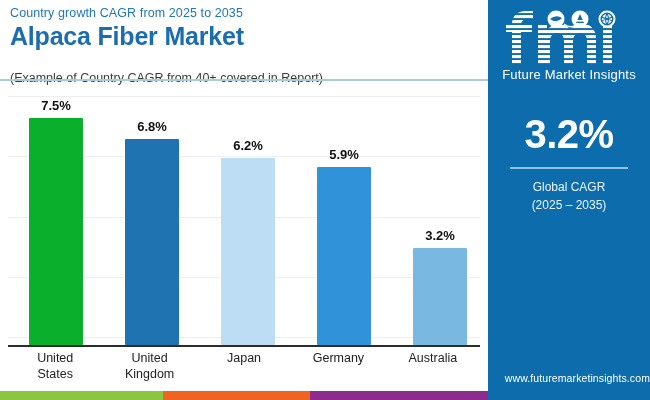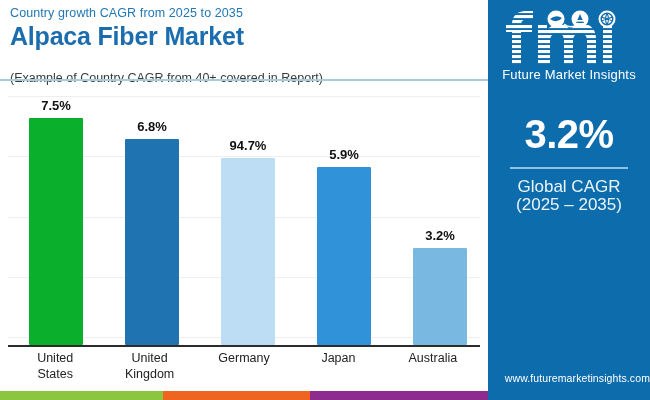--- a/index.html
+++ b/index.html
@@ -97,21 +97,21 @@
     margin-top: 30px; width: 128px; text-align: center;
   }
   .cagr-value {
     color: #ffffff; font-size: 40px; font-weight: bold; letter-spacing: -.5px;
     line-height: 44px;
   }
   .cagr-divider {
     width: 118px; height: 1.5px; background: #8fc2e2; margin: 11px auto 9px auto;
   }
   .cagr-label {
-    color: #eaf4fb; font-size: 17px; line-height: 18px; white-space: nowrap; text-align: center;
+    color: #eaf4fb; font-size: 12px; line-height: 18px; white-space: nowrap; text-align: center;
   }
   .site-url {
     position: absolute; bottom: 16px; left: 0; width: 162px; text-align: right;
     color: #ffffff; font-size: 10.5px; letter-spacing: .1px;
   }
 </style>
 </head>
 <body>
 
 <div class="page">
@@ -136,21 +136,21 @@
       <div class="bars" id="bars">
           <div class="bar-slot">
             <div class="bar-value" style="bottom: 232px;">7.5%</div>
             <div class="bar" style="height: 227px; background: rgb(10, 176, 44);"></div>
           </div>
           <div class="bar-slot">
             <div class="bar-value" style="bottom: 211px;">6.8%</div>
             <div class="bar" style="height: 206px; background: rgb(30, 115, 176);"></div>
           </div>
           <div class="bar-slot">
-            <div class="bar-value" style="bottom: 192px;">94.7%</div>
+            <div class="bar-value" style="bottom: 192px;">6.2%</div>
             <div class="bar" style="height: 187px; background: rgb(188, 221, 244);"></div>
           </div>
           <div class="bar-slot">
             <div class="bar-value" style="bottom: 183px;">5.9%</div>
             <div class="bar" style="height: 178px; background: rgb(48, 146, 216);"></div>
           </div>
           <div class="bar-slot">
             <div class="bar-value" style="bottom: 102px;">3.2%</div>
             <div class="bar" style="height: 97px; background: rgb(121, 184, 224);"></div>
           </div>
@@ -161,24 +161,24 @@
     <div class="xlabels" id="xlabels">
         <div class="xlabel-slot">
           <div>United</div>
           <div>States</div>
         </div>
         <div class="xlabel-slot">
           <div>United</div>
           <div>Kingdom</div>
         </div>
         <div class="xlabel-slot">
+          <div>Japan</div>
+        </div>
+        <div class="xlabel-slot">
           <div>Germany</div>
-        </div>
-        <div class="xlabel-slot">
-          <div>Japan</div>
         </div>
         <div class="xlabel-slot">
           <div>Australia</div>
         </div>
       </div>
 
     <div class="stripe" id="stripe">
         <div class="stripe-seg" style="width: 163px; background: rgb(140, 198, 62);"></div>
         <div class="stripe-seg" style="width: 147px; background: rgb(239, 100, 32);"></div>
         <div class="stripe-seg" style="width: 178px; background: rgb(142, 43, 142);"></div>

